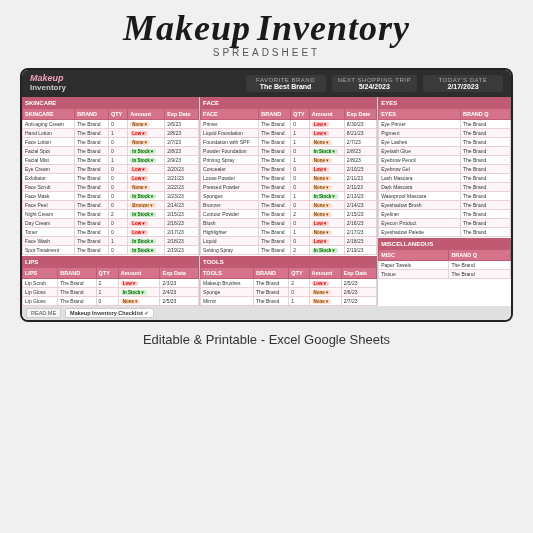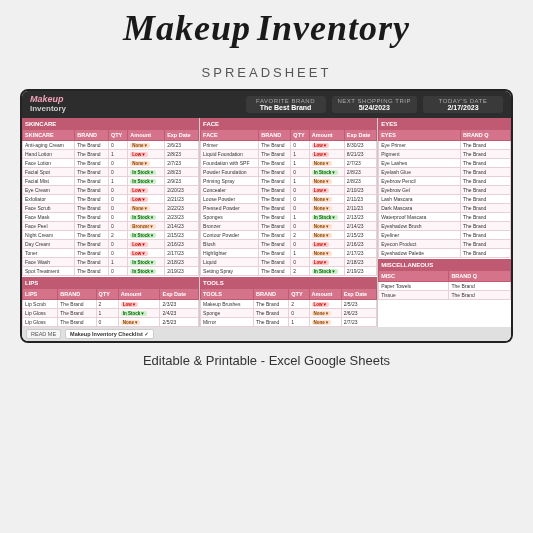--- a/index.html
+++ b/index.html
@@ -48,26 +48,26 @@
     }
 
     .title-line1 {
       display: flex;
       align-items: center;
       gap: 6px;
     }
 
     .title-spreadsheet {
       font-family: Arial, sans-serif;
-      font-size: 13px;
+      font-size: 10px;
       color: #555;
       letter-spacing: 3px;
       text-transform: uppercase;
       text-align: center;
-      margin-top: 20px;
+      margin-top: 2px;
     }
 
     .spreadsheet-container {
       width: 493px;
       border-radius: 8px;
       overflow: hidden;
       border: 2px solid #222;
       background: #fff;
       margin: 6px 0;
     }

